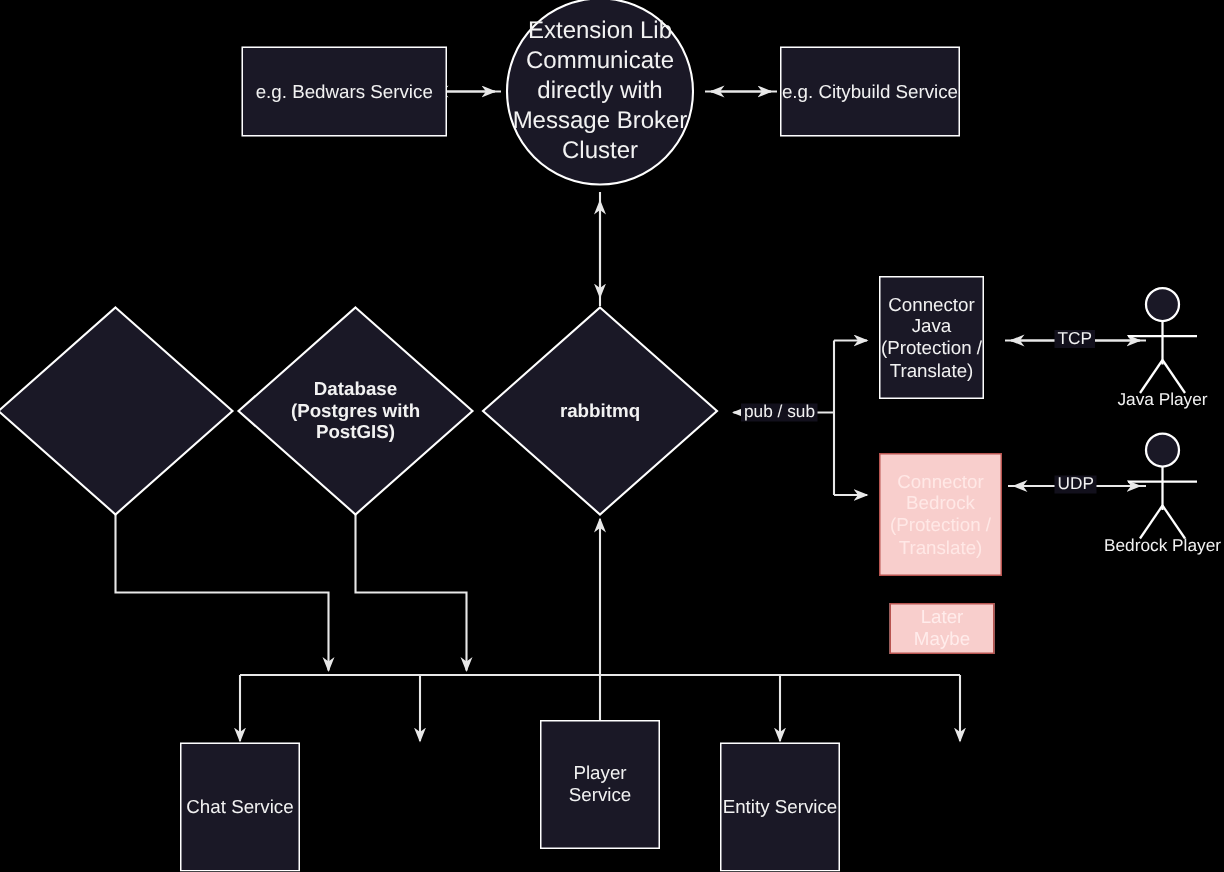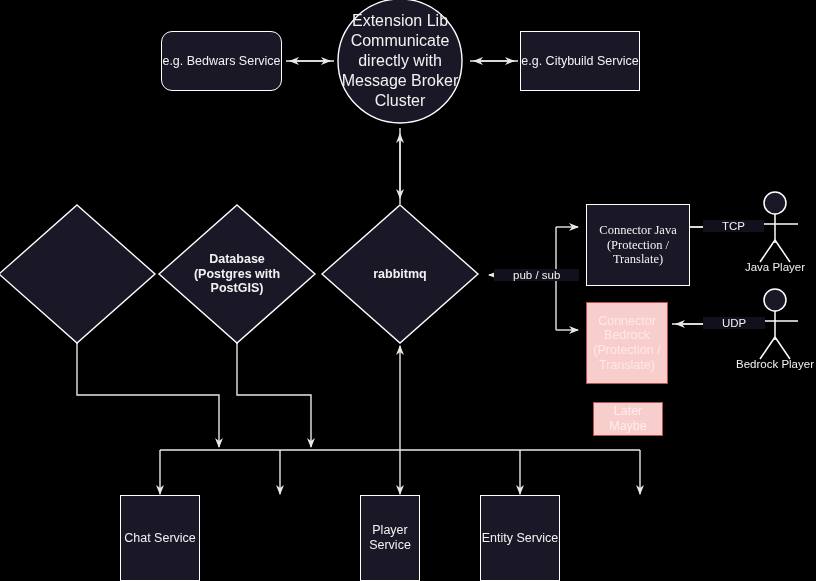--- a/index.html
+++ b/index.html
@@ -11,21 +11,21 @@
   .node{position:absolute;box-sizing:border-box;display:flex;align-items:center;
         justify-content:center;text-align:center;line-height:1.18;}
   .boxnode{background:#1a1826;border:1px solid #ffffff;font-size:12.5px;}
   .pinkbox{background:#f8cecc;border:1px solid #b85450;color:#ffe8e6;font-size:12.5px;}
   .pinkbox.sub{color:#ffeceb;}
   .diamond-label{position:absolute;display:flex;align-items:center;justify-content:center;
                  text-align:center;font-size:12.5px;line-height:1.18;pointer-events:none;font-weight:bold;}
   .circle-label{position:absolute;display:flex;align-items:center;justify-content:center;
                 text-align:center;font-size:16px;line-height:1.25;pointer-events:none;}
   .edge-label{position:absolute;font-size:11.5px;background:#12101c;color:#f2f2f2;
-              padding:0 19px;white-space:nowrap;}
+              padding:0 2px;white-space:nowrap;}
   .actor-label{position:absolute;font-size:11.5px;text-align:center;white-space:nowrap;}
 </style>
 </head>
 <body>
 
 <div id="stage">
 
   <svg class="layer">
     <defs>
       <marker id="ah" markerWidth="10" markerHeight="10" refX="9" refY="4" orient="auto" markerUnits="userSpaceOnUse">
@@ -96,62 +96,62 @@
 
     <g stroke="#ffffff" stroke-width="1.5" fill="none">
       <circle cx="775" cy="300" r="11" fill="#1a1826"></circle>
       <line x1="775" y1="311" x2="775" y2="340"></line>
       <line x1="752" y1="321" x2="798" y2="321"></line>
       <line x1="775" y1="337" x2="760" y2="359"></line>
       <line x1="775" y1="337" x2="790" y2="359"></line>
     </g>
   </svg>
 
-  <div class="node boxnode" style="left:161px;top:31px;width:121px;height:60px;border-radius:11px;">
+  <div class="node boxnode" style="left:161px;top:31px;width:137px;height:60px;">
     <span>e.g. Bedwars Service</span>
   </div>
 
   <div class="circle-label" style="left:340px;top:26px;width:120px;height:70px;">
     <span>Extension Lib Communicate directly with Message Broker Cluster</span>
   </div>
 
   <div class="node boxnode" style="left:520px;top:31px;width:120px;height:60px;">
     <span>e.g. Citybuild Service</span>
   </div>
 
 
   <div class="diamond-label" style="left:187px;top:247px;width:100px;height:54px;">
     <span>Database (Postgres with PostGIS)</span>
   </div>
 
   <div class="diamond-label" style="left:350px;top:256px;width:100px;height:36px;">
     <span>rabbitmq</span>
   </div>
 
-  <div class="node boxnode" style="left:586px;top:204px;width:104px;height:82px;font-family:Liberation Serif, serif;">
+  <div class="node boxnode" style="left:586px;top:184px;width:70px;height:82px;">
     <span>Connector Java (Protection / Translate)</span>
   </div>
 
   <div class="node pinkbox sub" style="left:593px;top:362px;width:70px;height:34px;margin-top:40px;">
     <span>Later Maybe</span>
   </div>
   <div class="node pinkbox" style="left:586px;top:286px;width:82px;height:82px;margin-top:16px;">
     <span>Connector Bedrock (Protection / Translate)</span>
   </div>
 
   <div class="edge-label" style="left:494px;top:269px;">pub / sub</div>
   <div class="edge-label" style="left:703px;top:220px;">TCP</div>
   <div class="edge-label" style="left:703px;top:317px;">UDP</div>
 
   <div class="actor-label" style="left:725px;top:261px;width:100px;">Java Player</div>
   <div class="actor-label" style="left:721px;top:358px;width:108px;">Bedrock Player</div>
 
   <div class="node boxnode" style="left:120px;top:495px;width:80px;height:86px;">
     <span>Chat Service</span>
   </div>
-  <div class="node boxnode" style="left:360px;top:495px;width:60px;height:86px;">
+  <div class="node boxnode" style="left:360px;top:480px;width:80px;height:86px;">
     <span>Player Service</span>
   </div>
   <div class="node boxnode" style="left:480px;top:495px;width:80px;height:86px;">
     <span>Entity Service</span>
   </div>
 
 </div>
 
 </body></html>

